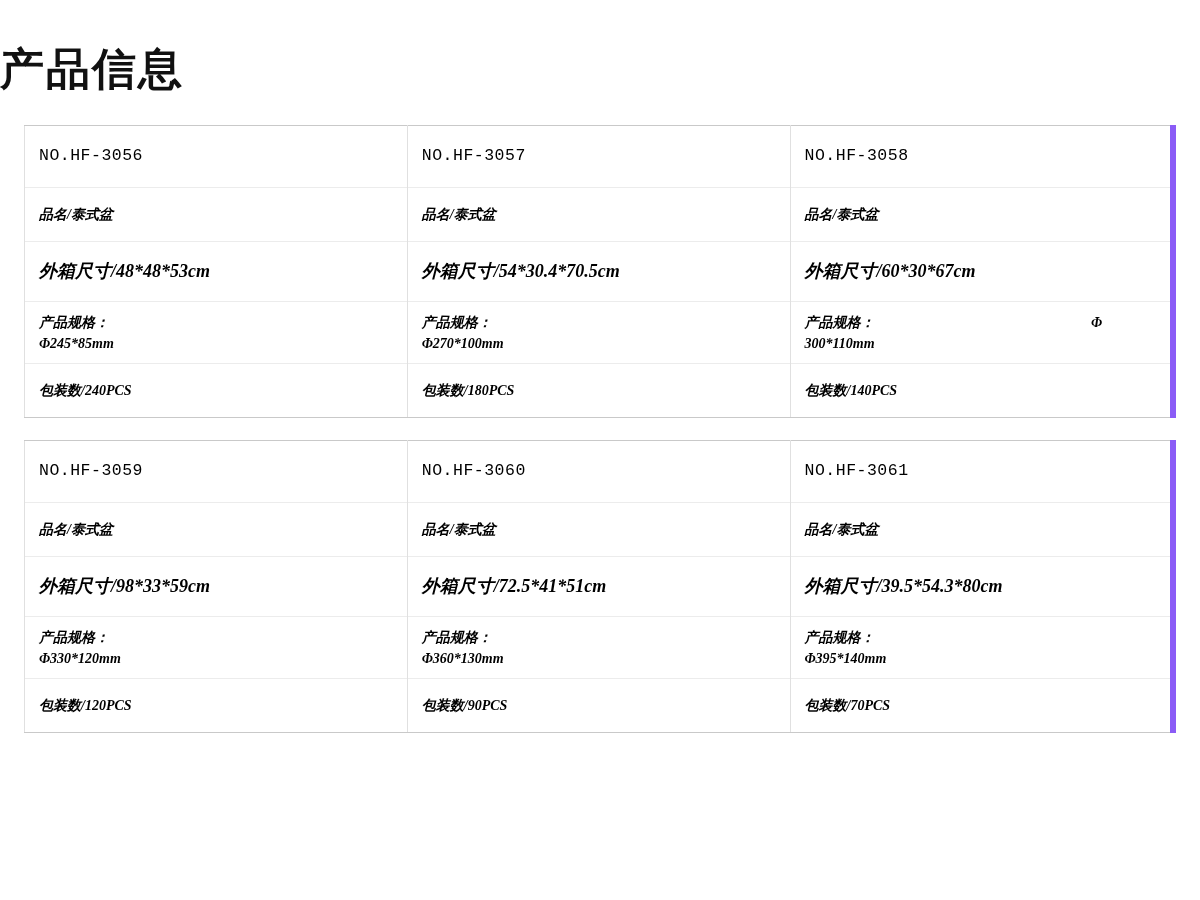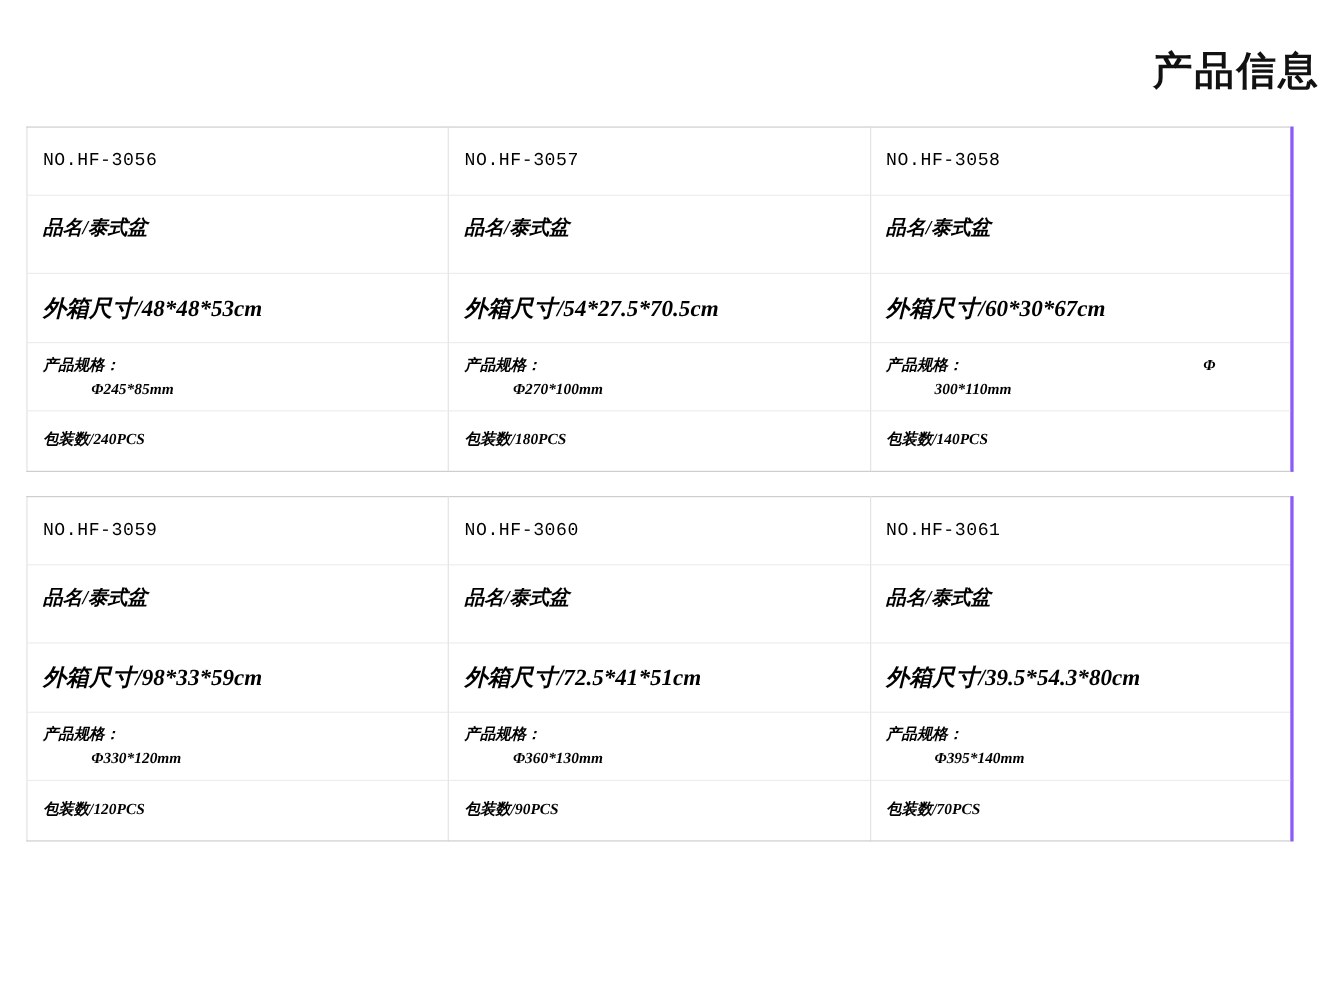--- a/index.html
+++ b/index.html
@@ -10,23 +10,23 @@
   body {
     width: 1200px;
     height: 900px;
     font-family: "Liberation Serif", "DejaVu Serif", serif;
     color: #000000;
     position: relative;
     overflow: hidden;
   }
 
   .page-title {
-    text-align: right;
+    text-align: left;
     font-family: "Liberation Sans", "DejaVu Sans", sans-serif;
-    font-size: 36px;
+    font-size: 44px;
     font-weight: 700;
     letter-spacing: 2px;
     margin: 0;
     padding-top: 40px;
     padding-bottom: 26px;
     color: #111;
   }
 
   .product-table {
     width: 1152px;
@@ -69,43 +69,43 @@
     font-family: "Liberation Mono", "DejaVu Sans Mono", monospace;
     font-size: 16.5px;
     letter-spacing: 0.5px;
     padding-top: 20px;
     padding-bottom: 20px;
   }
 
   .field-name {
     font-style: italic;
     font-weight: 700;
+    font-size: 14px;
+    padding-top: 18px;
+    padding-bottom: 18px;
+  }
+
+  .field-carton {
+    font-style: italic;
+    font-weight: 700;
     font-size: 18px;
-    padding-top: 18px;
-    padding-bottom: 30px;
-  }
-
-  .field-carton {
-    font-style: italic;
-    font-weight: 700;
-    font-size: 21px;
     padding-top: 18px;
     padding-bottom: 18px;
   }
 
   .field-spec {
     font-style: italic;
     font-weight: 700;
     font-size: 14px;
     padding-top: 12px;
     padding-bottom: 10px;
     position: relative;
   }
   .field-spec .spec-label { display: block; }
-  .field-spec .spec-value { display: block; margin-top: 4px; margin-left: 44px; }
+  .field-spec .spec-value { display: block; margin-top: 4px; }
   .field-spec .spec-float {
     position: absolute;
     right: 68px;
     top: 12px;
     font-style: italic;
     font-weight: 700;
   }
 
   .field-pack {
     font-style: italic;
@@ -116,21 +116,21 @@
   }
 
   .spacer-row td {
     border: none;
     height: 22px;
     background: #ffffff;
   }
 
   
   .block-row td:first-child { border-left: 1px solid #e0e0e0; }
-  .block-row td:last-child { border-right: 3px solid #8b5cf6; }
+  .block-row td:last-child { border-right: 6px solid #8b5cf6; }
 </style>
 </head>
 <body>
 
 <h1 class="page-title">产品信息</h1>
 
 <table class="product-table">
   <colgroup>
     <col style="width:33.33%">
     <col style="width:33.33%">
@@ -148,21 +148,21 @@
             <span class="spec-value">Φ245*85mm</span>
             <span class="spec-float"></span>
           </div>
           <div class="field field-pack">包装数/240PCS</div>
         </div>
       </td>
       <td>
         <div class="cell-inner">
           <div class="field field-no">NO.HF-3057</div>
           <div class="field field-name">品名/泰式盆</div>
-          <div class="field field-carton">外箱尺寸/54*27.5*70.5cm</div>
+          <div class="field field-carton">外箱尺寸/54*30.4*70.5cm</div>
           <div class="field field-spec">
             <span class="spec-label">产品规格：</span>
             <span class="spec-value">Φ270*100mm</span>
             <span class="spec-float"></span>
           </div>
           <div class="field field-pack">包装数/180PCS</div>
         </div>
       </td>
       <td>
         <div class="cell-inner">

